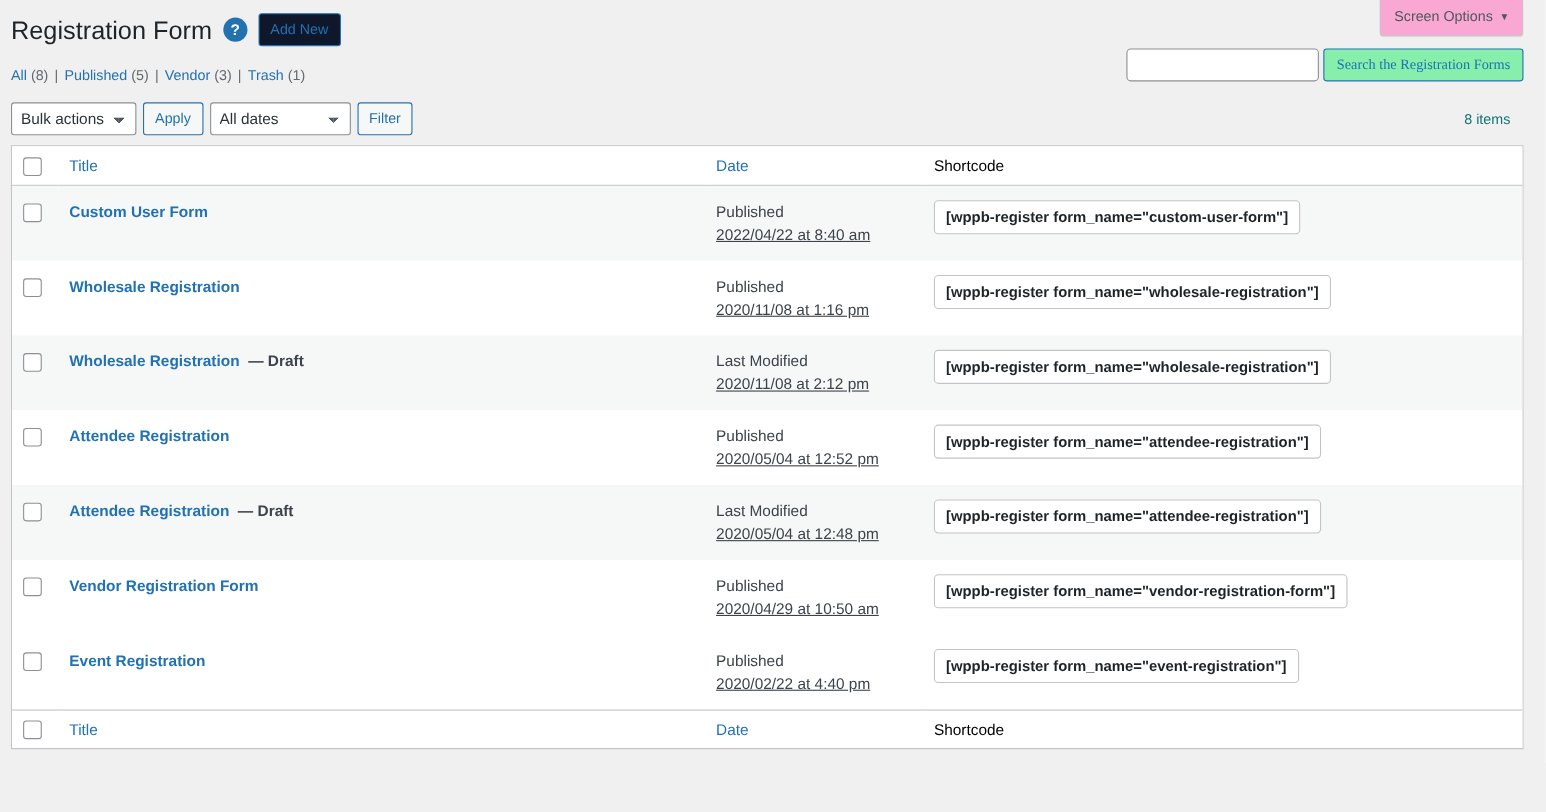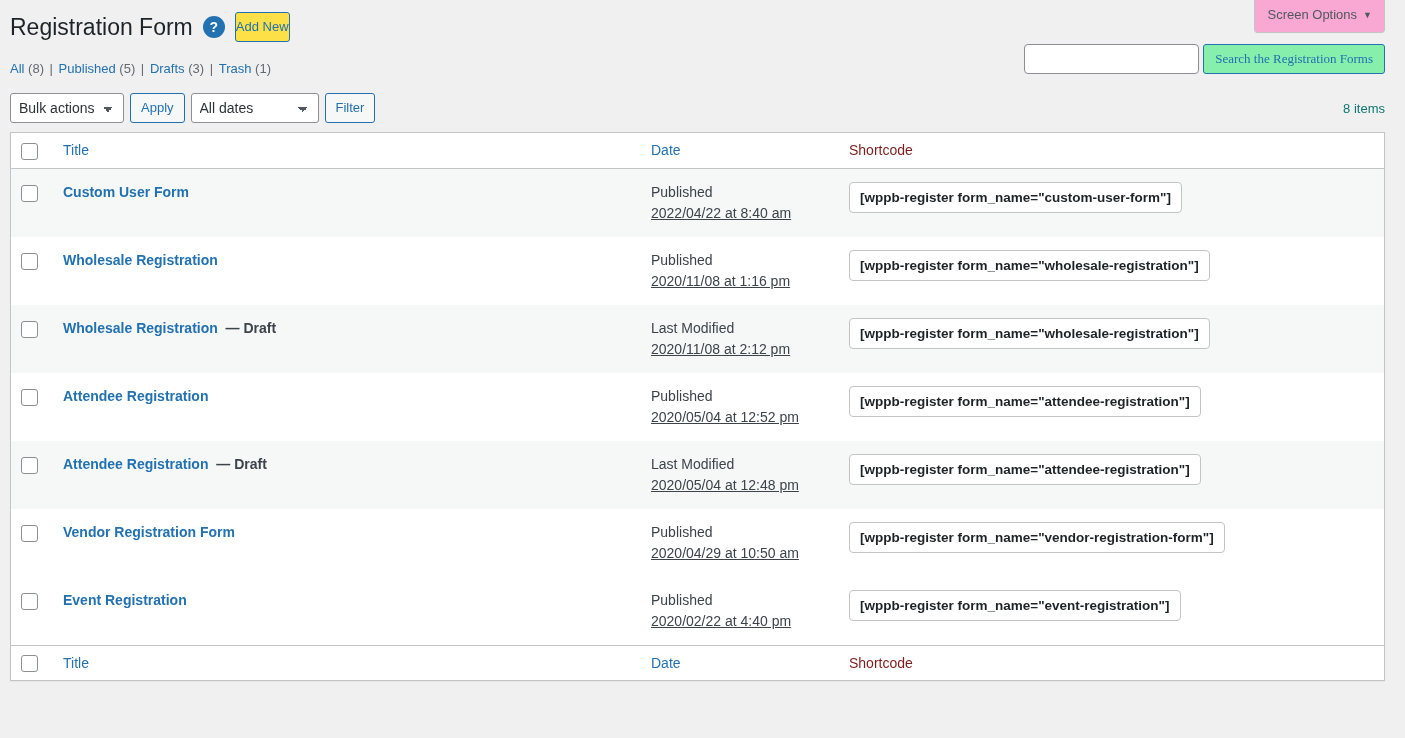--- a/index.html
+++ b/index.html
@@ -77,27 +77,27 @@
     font-weight: bold;
     display: inline-flex;
     align-items: center;
     justify-content: center;
     cursor: pointer;
     user-select: none;
     flex: none;
   }
   .page-title-action {
     display: inline-block;
-    background: #fde047;
+    background: #0f172a;
     border: 1px solid #2271b1;
     border-radius: 3px;
     color: #2271b1;
     font-size: 13px;
     line-height: 2.15;
-    padding: 0 0;
+    padding: 0 10px;
     text-decoration: none;
     cursor: pointer;
     white-space: nowrap;
   }
 
   
   .search-box {
     position: absolute;
     right: 20px;
     top: 44px;
@@ -155,21 +155,21 @@
     color: #646970;
   }
   ul.subsubsub li .sep {
     color: #646970;
     padding: 0 2px;
   }
 
   
   .tablenav {
     height: 40px;
-    margin: 6px 0 4px 0;
+    margin: 6px 12px 4px 0;
     position: relative;
     display: flex;
     align-items: center;
   }
   .actions {
     display: flex;
     align-items: center;
     gap: 6px;
   }
   select.wp-select {
@@ -248,21 +248,21 @@
     vertical-align: top;
   }
   th.col-title, td.col-title { width: 588px; }
   th.col-date, td.col-date { width: 198px; }
   th.col-shortcode, td.col-shortcode { width: auto; }
   th a.sortable-link {
     color: #2271b1;
     text-decoration: none;
     cursor: pointer;
   }
-  th .static-head { color: #7f1d1d; }
+  th .static-head { color: #000000; }
 
   table.wp-list-table tbody td {
     padding: 13px 10px;
     vertical-align: top;
     line-height: 1.5;
     font-size: 14px;
     color: #3c434a;
   }
   table.wp-list-table tbody tr.alternate td { background: #f6f7f7; }
   table.wp-list-table tbody tr td { background: #fff; }
@@ -344,21 +344,21 @@
       <a>All</a>
       <span class="count">(8)</span>
       <span class="sep">|</span>
     </li>
     <li>
       <a>Published</a>
       <span class="count">(5)</span>
       <span class="sep">|</span>
     </li>
     <li>
-      <a>Drafts</a>
+      <a>Vendor</a>
       <span class="count">(3)</span>
       <span class="sep">|</span>
     </li>
     <li>
       <a>Trash</a>
       <span class="count">(1)</span>
     </li>
   </ul>
 
   <div class="tablenav top">

